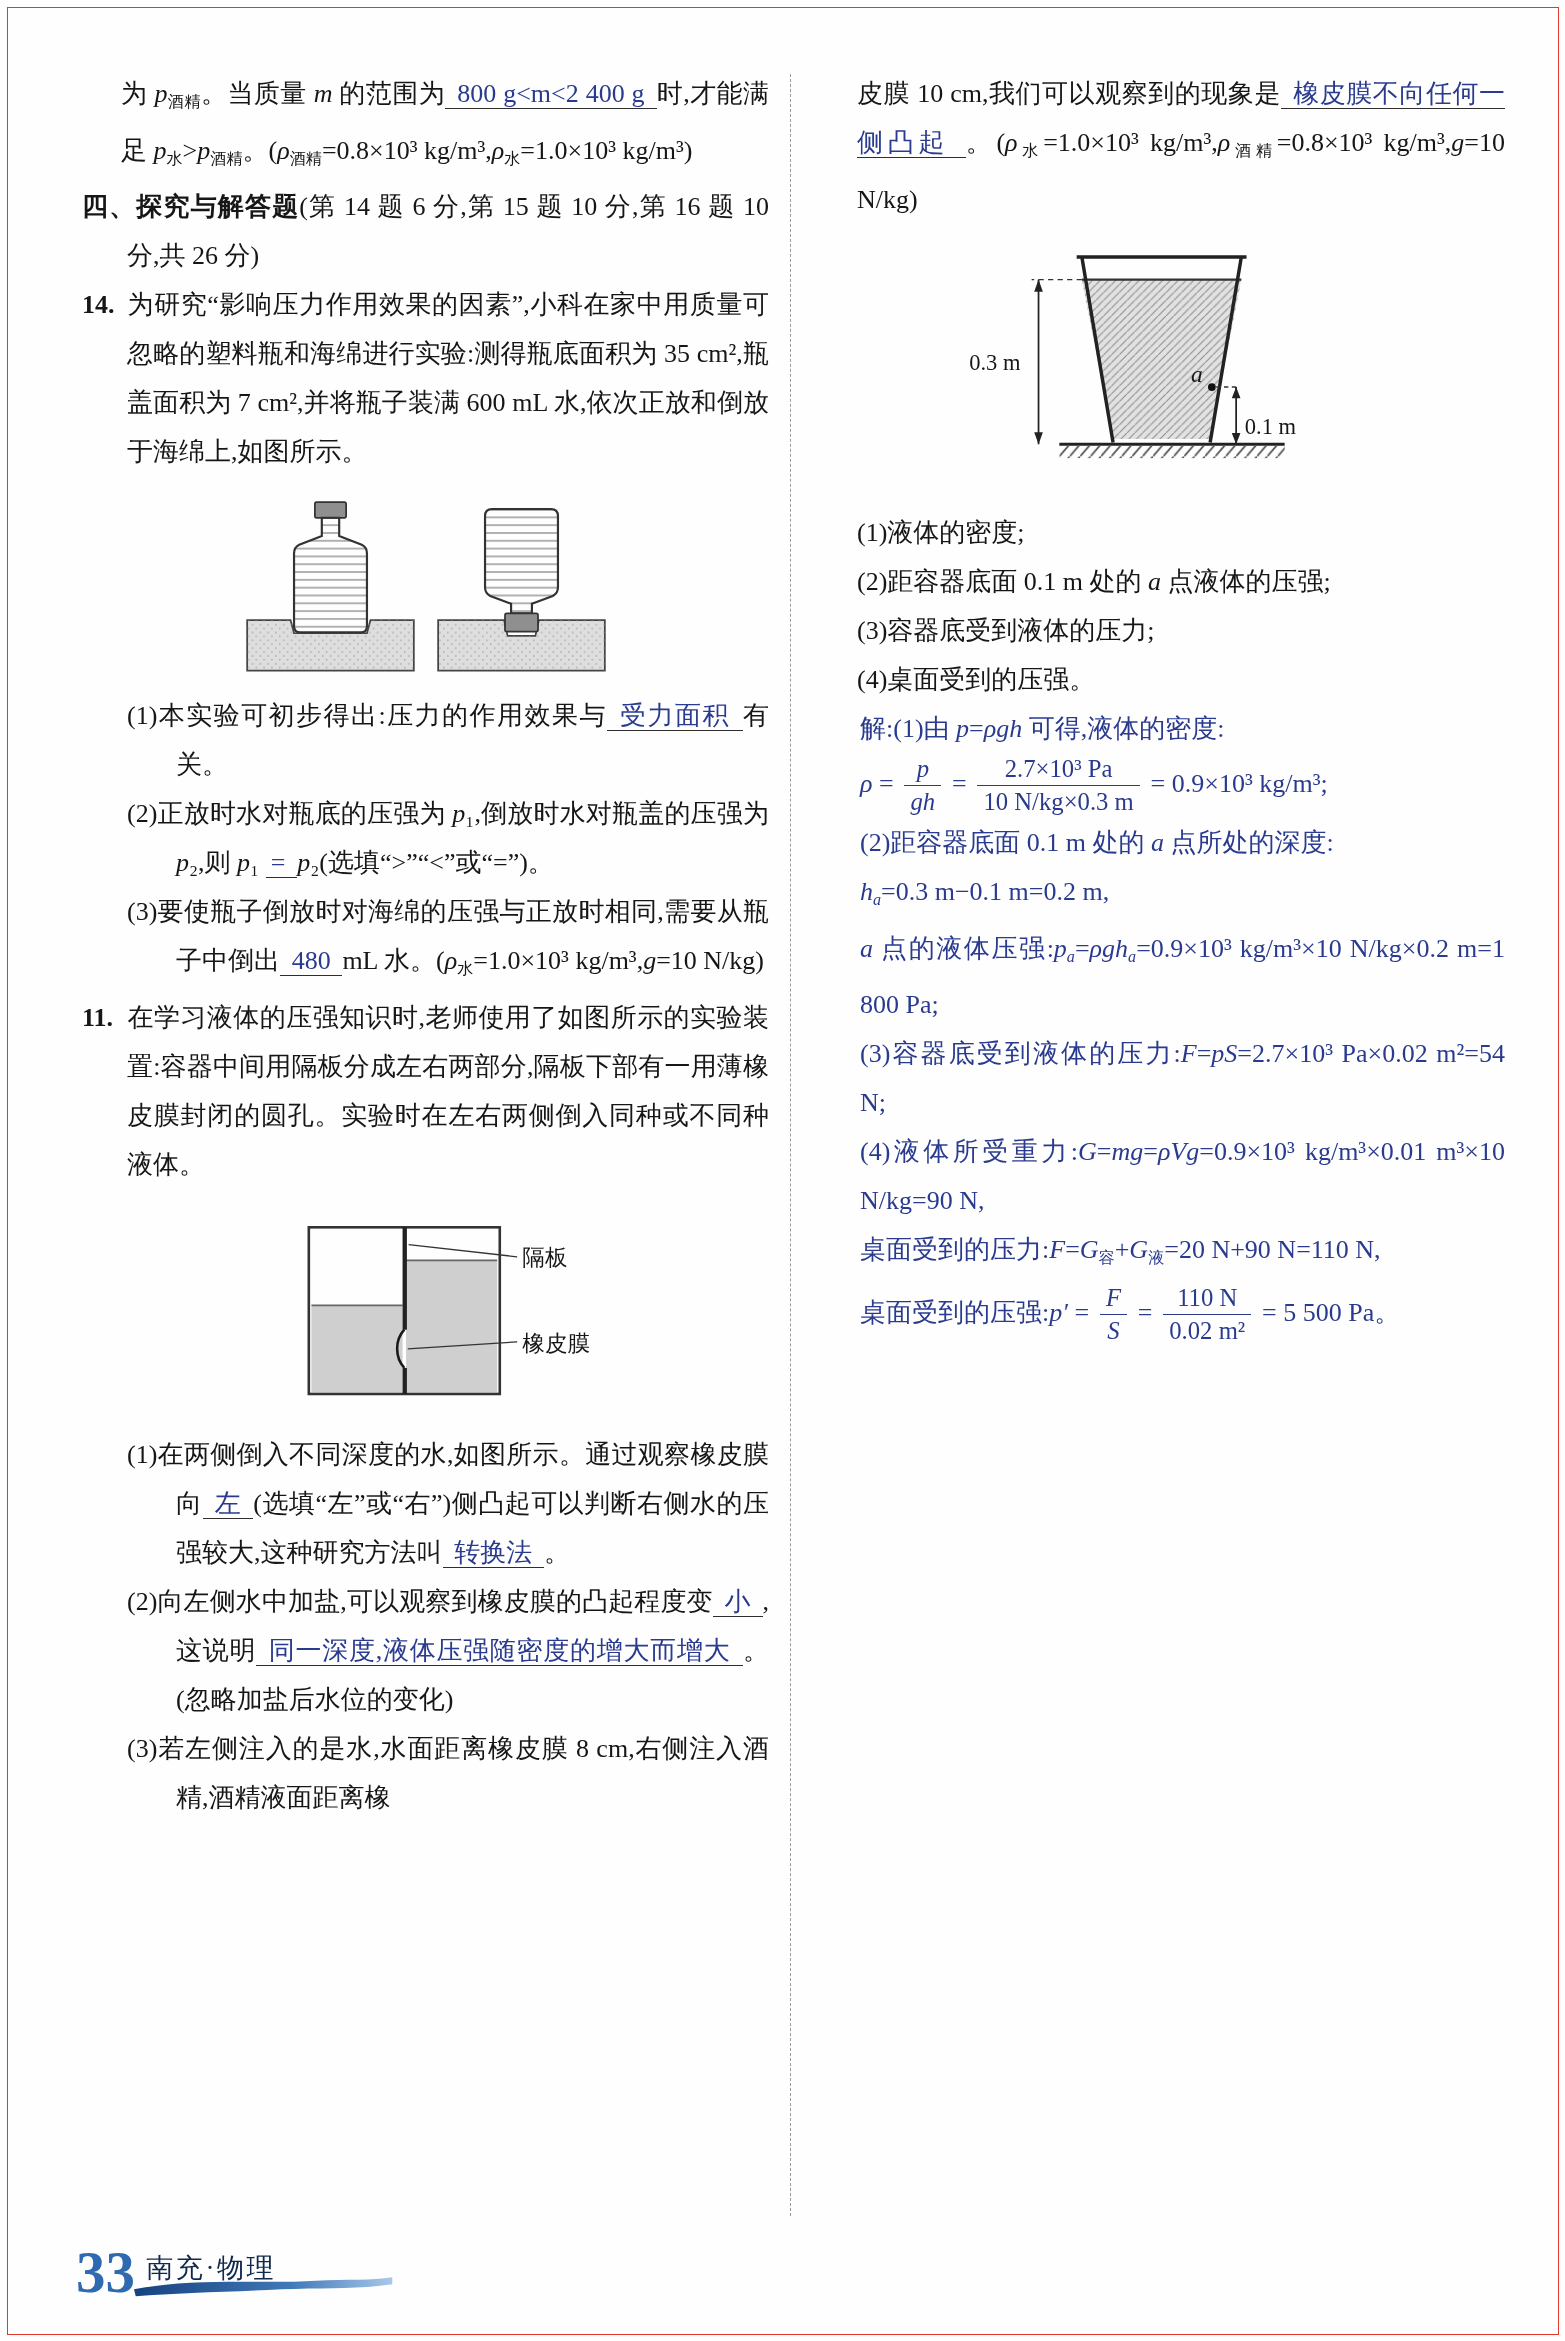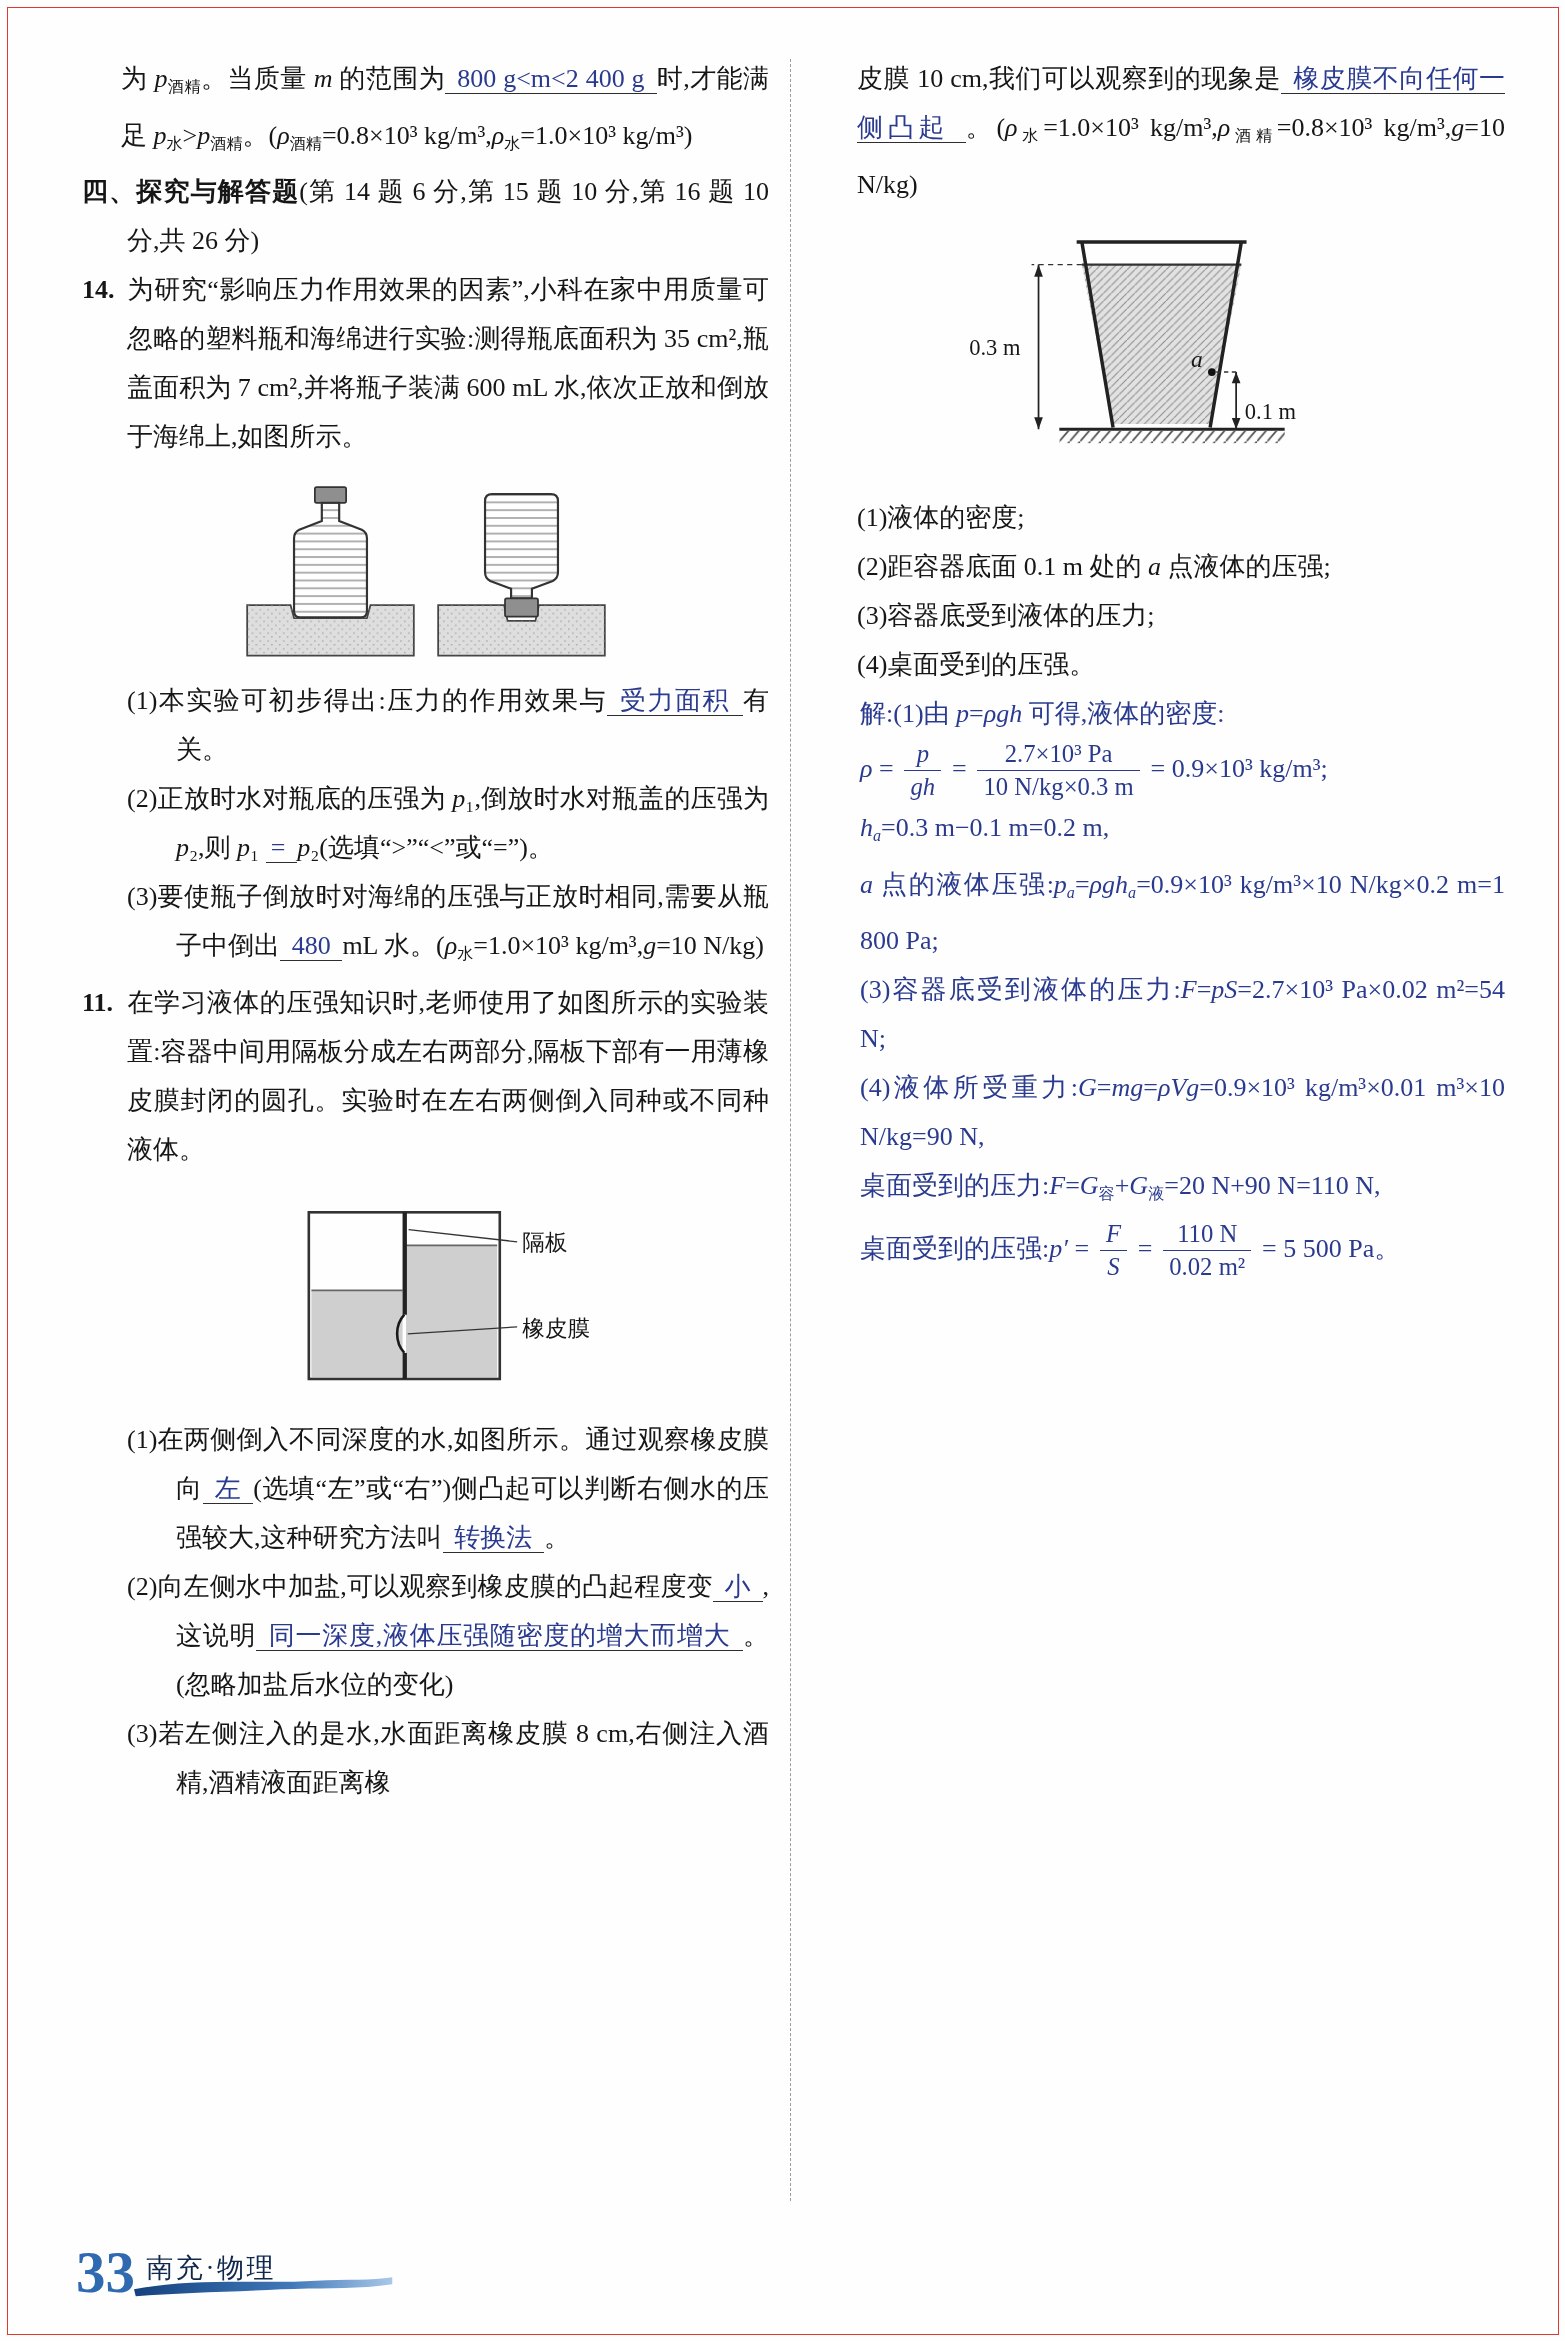--- a/index.html
+++ b/index.html
@@ -1,20 +1,20 @@
 <!DOCTYPE html>
 <html lang="zh" style="font-size:14px"><head>
 <meta charset="utf-8">
 <style>
   * { margin:0; padding:0; box-sizing:border-box; }
   html,body { background:#ffffff; }
   body { font-family:"Liberation Serif", serif; }
   .page { position:relative; width:1566px; height:2342px; background:#fefefe; overflow:hidden; }
   .frame { position:absolute; inset:7px; border:1.7px solid #e2382d; pointer-events:none; }
-  .content { position:relative; display:flex; padding:54px 61px 0 82px; }
+  .content { position:relative; display:flex; padding:69px 61px 0 82px; }
   .col { font-size:26px; line-height:49px; color:#161616; text-align:justify; }
   .col.left { width:687px; }
   .col.right { flex:1; }
   .divider { border-left:1.7px dashed #9b9b9b; height:2142px; margin:5.2px 21px 0 21px; }
   p { margin:0; }
   .indent45 { margin-left:39px; }
   .section { padding-left:45px; text-indent:-45px; }
   .question { padding-left:45px; text-indent:-45px; }
   .qnum { display:inline-block; width:45px; text-indent:0; font-weight:bold; }
   .subq { margin-left:45px; padding-left:49px; text-indent:-49px; }
@@ -156,20 +156,21 @@
       <p class="subq"><span>(4)桌面受到的压强。</span></p>
 
       <p class="solp"><span>解:(1)由 </span><span class="i">p</span><span>=</span><span class="i">ρgh</span><span> 可得,液体的密度:</span></p>
       <p class="solp"><span class="i">ρ</span><span> = </span><span class="frac i">
             <span class="fnum">p</span>
             <span class="fden">gh</span>
           </span><span> = </span><span class="frac">
             <span class="fnum">2.7×10³ Pa</span>
             <span class="fden">10 N/kg×0.3 m</span>
           </span><span> = 0.9×10³ kg/m³;</span></p>
+      <p class="solp"><span>(2)距容器底面 0.1 m 处的 </span><span class="i">a</span><span> 点所处的深度:</span></p>
       <p class="solp"><span class="i">h</span><span class="sb i">a</span><span>=0.3 m−0.1 m=0.2 m,</span></p>
       <p class="solp"><span class="i">a</span><span> 点的液体压强:</span><span class="i">p</span><span class="sb i">a</span><span>=</span><span class="i">ρgh</span><span class="sb i">a</span><span>=0.9×10³ kg/m³×10 N/kg×0.2 m=1 800 Pa;</span></p>
       <p class="solp"><span>(3)容器底受到液体的压力:</span><span class="i">F</span><span>=</span><span class="i">pS</span><span>=2.7×10³ Pa×0.02 m²=54 N;</span></p>
       <p class="solp"><span>(4)液体所受重力:</span><span class="i">G</span><span>=</span><span class="i">mg</span><span>=</span><span class="i">ρVg</span><span>=0.9×10³ kg/m³×0.01 m³×10 N/kg=90 N,</span></p>
       <p class="solp"><span>桌面受到的压力:</span><span class="i">F</span><span>=</span><span class="i">G</span><span class="sb">容</span><span>+</span><span class="i">G</span><span class="sb">液</span><span>=20 N+90 N=110 N,</span></p>
       <p class="solp"><span>桌面受到的压强:</span><span class="i">p′</span><span> = </span><span class="frac i">
             <span class="fnum">F</span>
             <span class="fden">S</span>
           </span><span> = </span><span class="frac">
             <span class="fnum">110 N</span>

